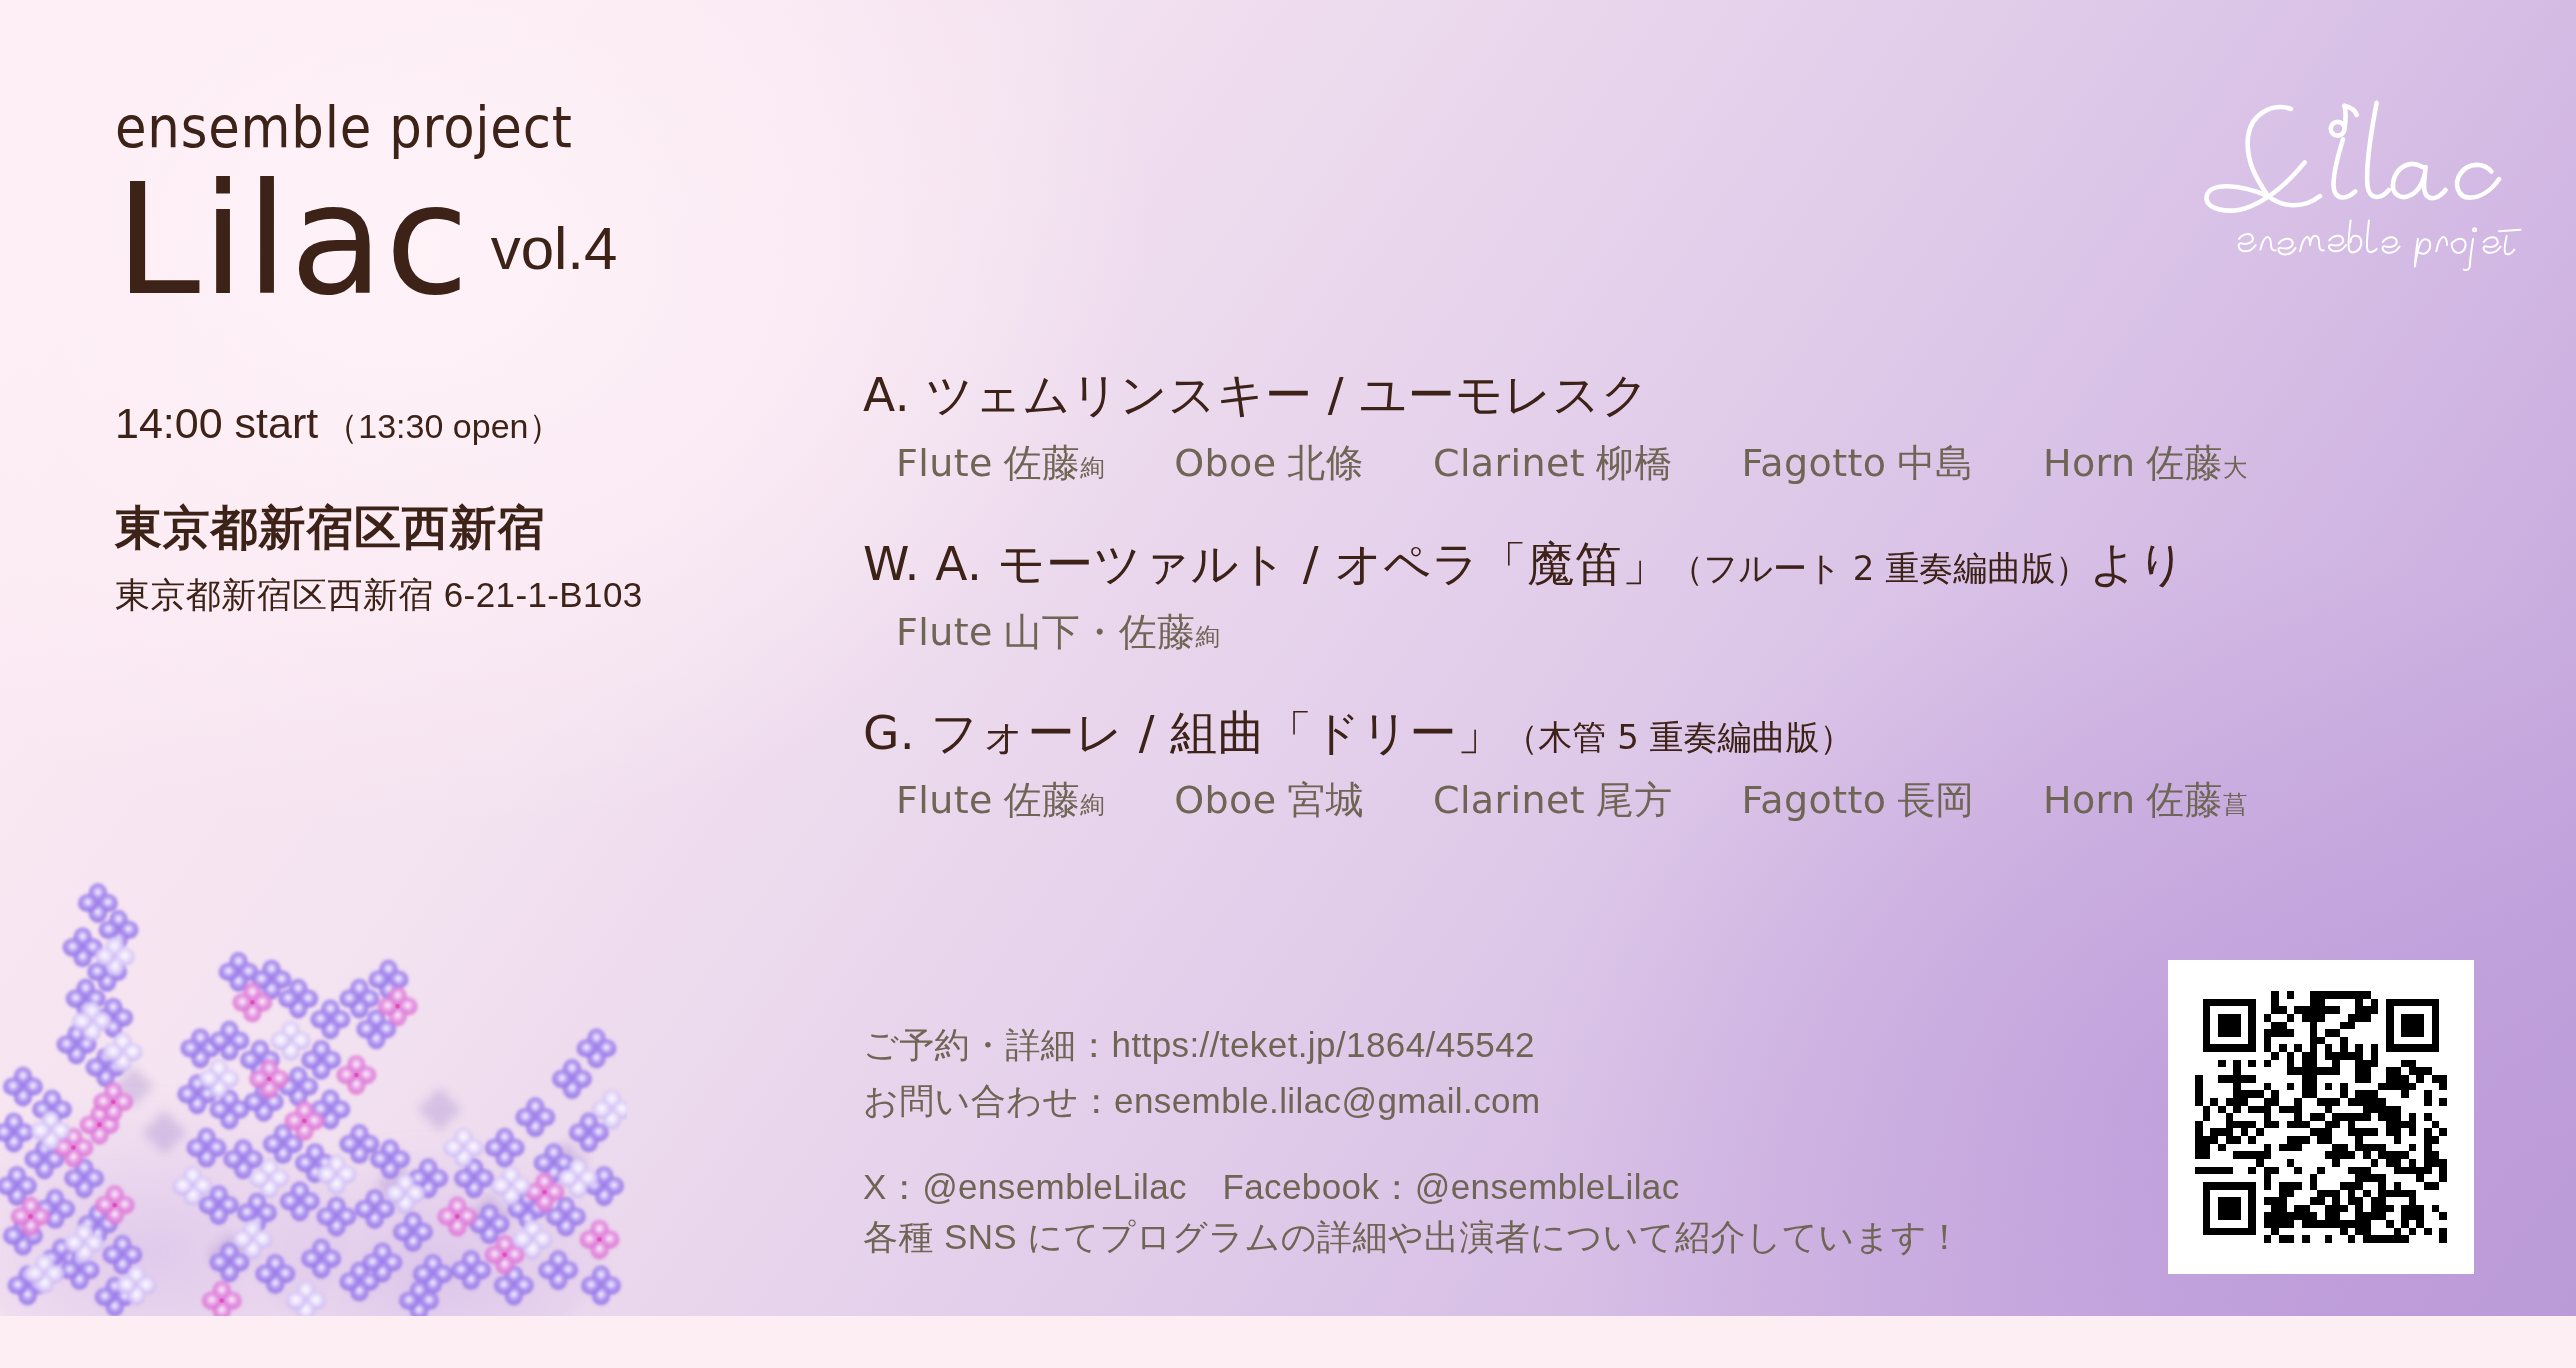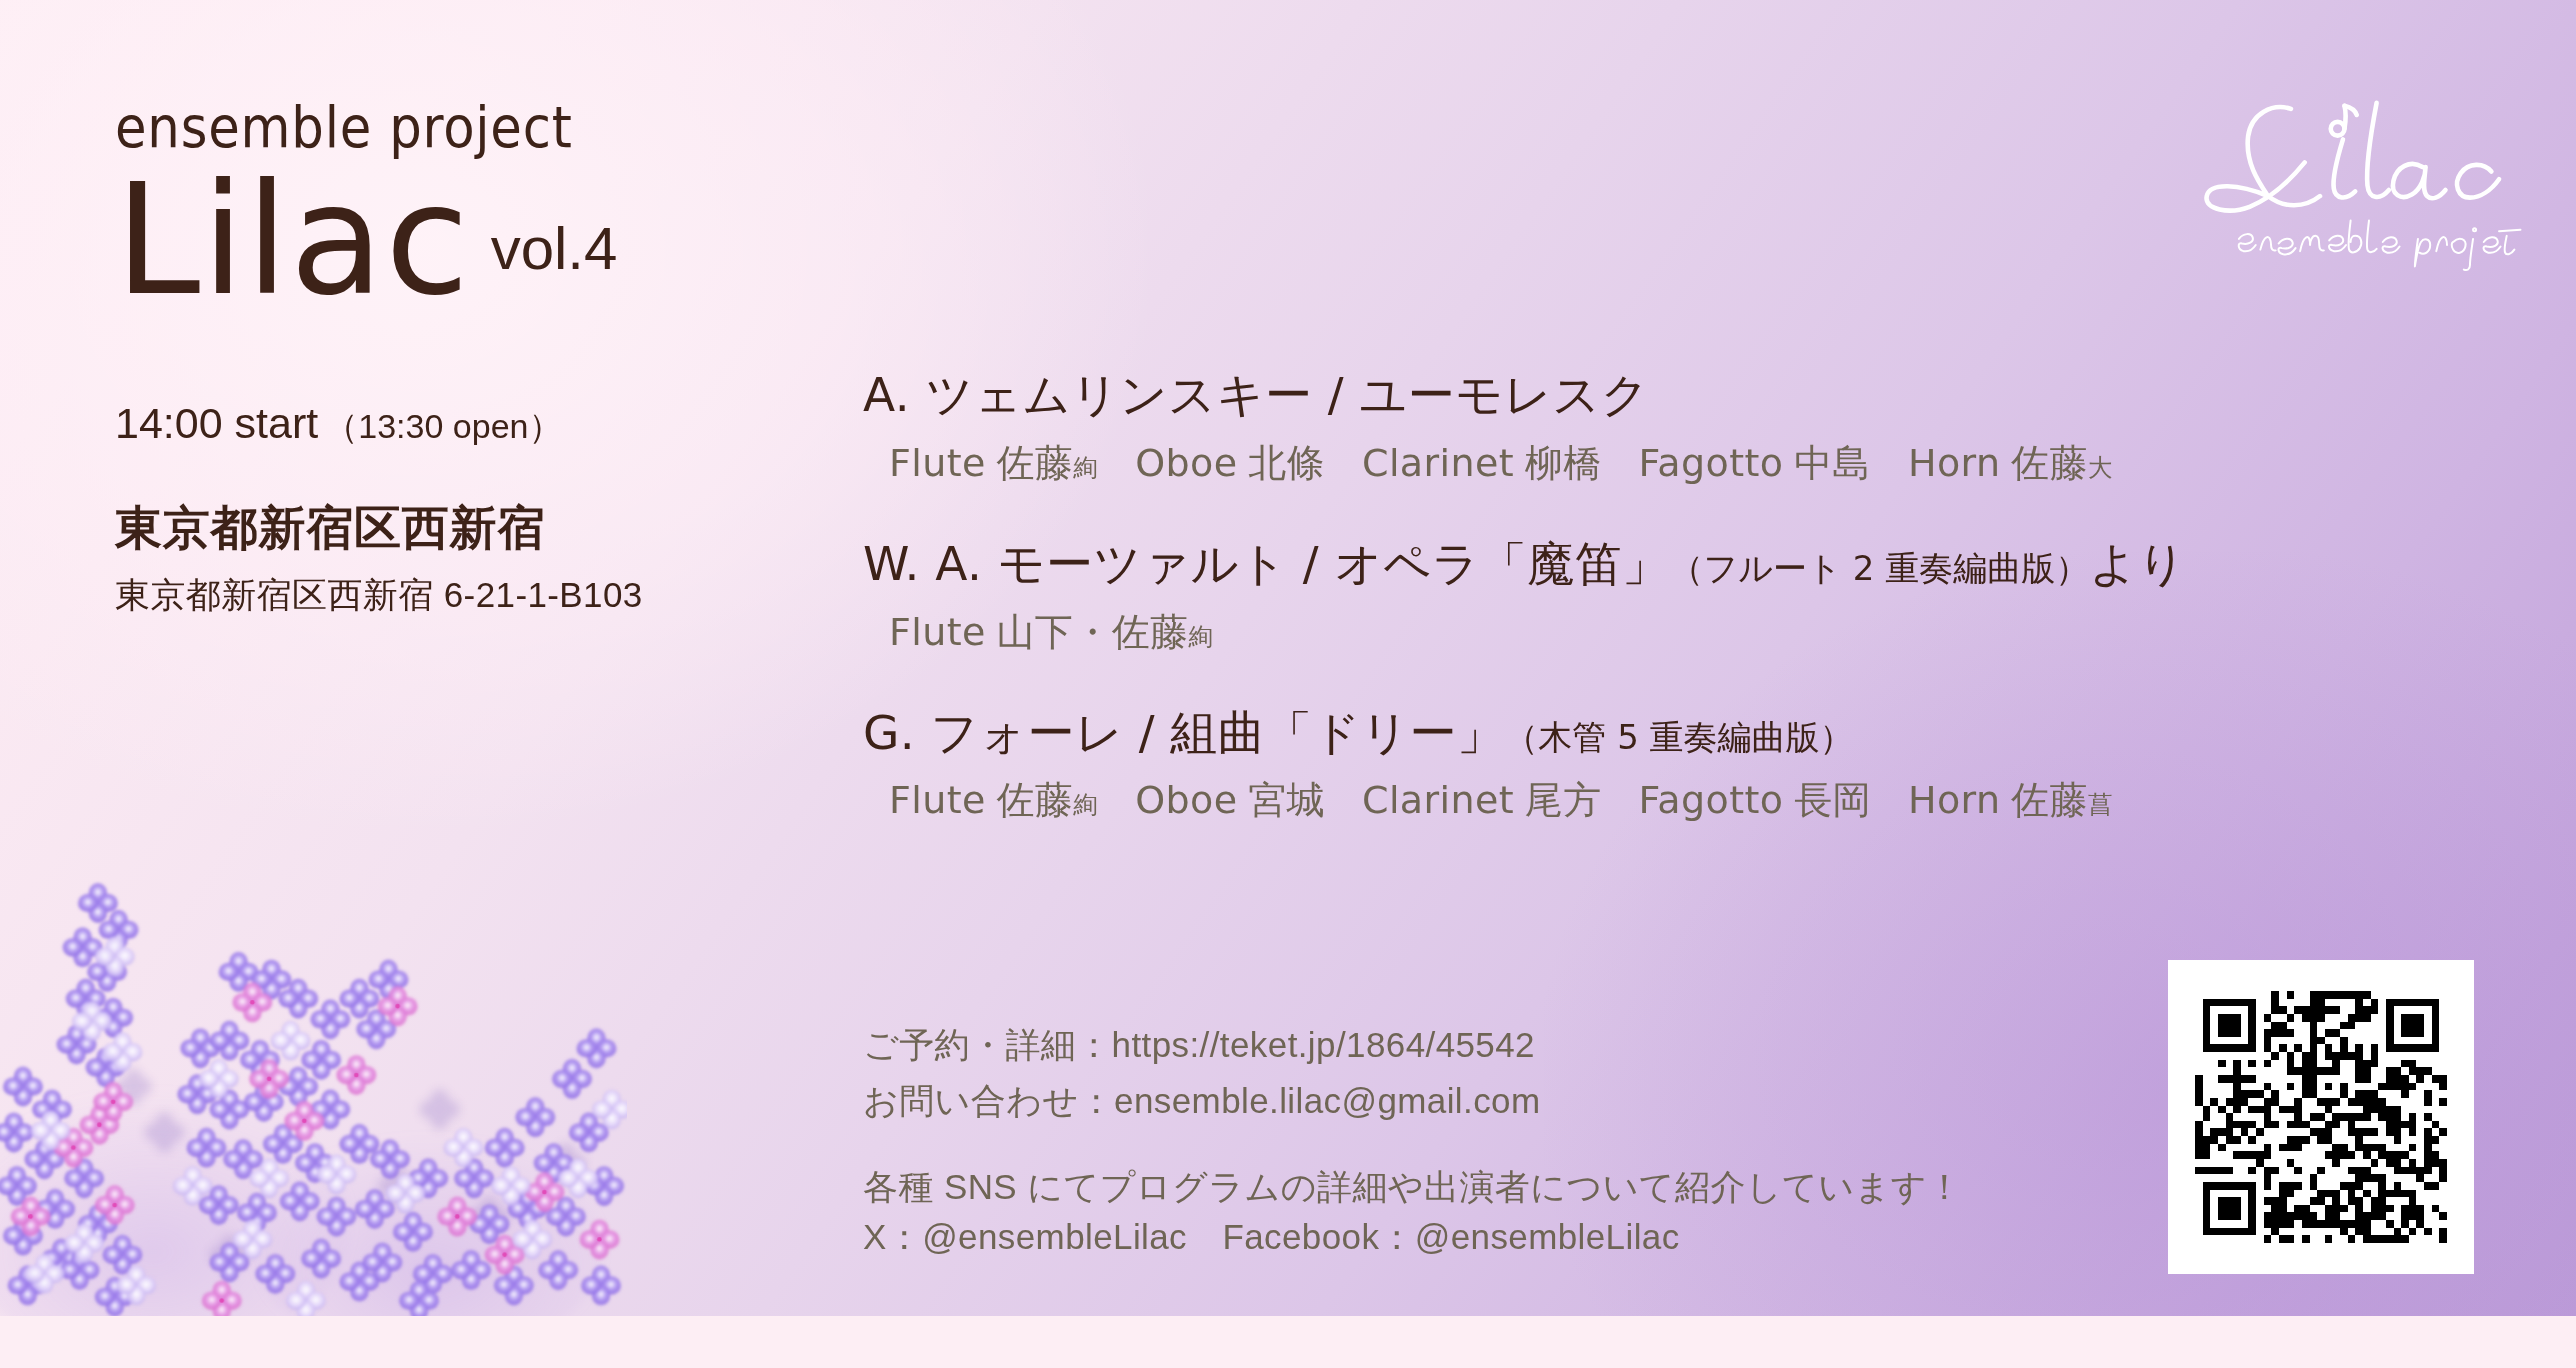--- a/index.html
+++ b/index.html
@@ -85,24 +85,24 @@
   }
   .piece{margin-bottom:47px;}
   .piece-title{
     font-size:47px;color:#3D2218;font-weight:400;letter-spacing:0.4px;
     line-height:1.18;
     font-family:"DejaVu Sans","Liberation Sans",sans-serif;
     display:flex;align-items:baseline;flex-wrap:wrap;
   }
   .piece-title .note{font-size:34px;font-weight:400;letter-spacing:0;}
   .piece-perf{
-    margin-top:15.3px;margin-left:26px;
+    margin-top:15.3px;margin-left:33px;
     font-size:38px;color:#6F6555;font-weight:400;letter-spacing:0.4px;
     font-family:"DejaVu Sans","Liberation Sans",sans-serif;
-    display:flex;flex-wrap:wrap;align-items:baseline;
+    display:flex;flex-wrap:wrap;align-items:baseline;gap:32px;
   }
   .perf-item{margin-right:37px;display:inline-flex;align-items:baseline;white-space:nowrap;}
   .perf-role{margin-right:10.7px;}
   .perf-name{}
   .perf-sub{font-size:24.5px;}
 
   
   .contact{
     position:absolute;left:863px;top:1021px;width:1453px;
     color:#6F6555;
@@ -288,22 +288,22 @@
         </span>
       </div>
     </div>
 
   </div>
 
   <div class="contact">
     <div class="contact-line">ご予約・詳細：https://teket.jp/1864/45542</div>
     <div class="contact-line">お問い合わせ：ensemble.lilac@gmail.com</div>
     <div class="sns">
+      <div class="sns-line">X：@ensembleLilac　Facebook：@ensembleLilac</div>
       <div class="sns-line">各種 SNS にてプログラムの詳細や出演者について紹介しています！</div>
-      <div class="sns-line">X：@ensembleLilac　Facebook：@ensembleLilac</div>
     </div>
   </div>
 
   <div class="qr-wrap">
     <svg viewBox="0 0 33 33" xmlns="http://www.w3.org/2000/svg" shape-rendering="crispEdges" aria-hidden="true">
       <rect width="33" height="33" fill="#ffffff"></rect>
       <g fill="#000000" id="qr-modules">
           <path d="M10 0h1v1h-1zM12 0h1v1h-1zM15 0h1v1h-1zM16 0h1v1h-1zM17 0h1v1h-1zM18 0h1v1h-1zM19 0h1v1h-1zM20 0h1v1h-1zM21 0h1v1h-1zM22 0h1v1h-1zM1 1h1v1h-1zM2 1h1v1h-1zM3 1h1v1h-1zM4 1h1v1h-1zM5 1h1v1h-1zM6 1h1v1h-1zM7 1h1v1h-1zM10 1h1v1h-1zM15 1h1v1h-1zM16 1h1v1h-1zM21 1h1v1h-1zM23 1h1v1h-1zM25 1h1v1h-1zM26 1h1v1h-1zM27 1h1v1h-1zM28 1h1v1h-1zM29 1h1v1h-1zM30 1h1v1h-1zM31 1h1v1h-1zM1 2h1v1h-1zM7 2h1v1h-1zM10 2h1v1h-1zM11 2h1v1h-1zM13 2h1v1h-1zM14 2h1v1h-1zM15 2h1v1h-1zM16 2h1v1h-1zM17 2h1v1h-1zM18 2h1v1h-1zM21 2h1v1h-1zM22 2h1v1h-1zM23 2h1v1h-1zM25 2h1v1h-1zM31 2h1v1h-1zM1 3h1v1h-1zM3 3h1v1h-1zM4 3h1v1h-1zM5 3h1v1h-1zM7 3h1v1h-1zM9 3h1v1h-1zM12 3h1v1h-1zM14 3h1v1h-1zM15 3h1v1h-1zM16 3h1v1h-1zM20 3h1v1h-1zM21 3h1v1h-1zM22 3h1v1h-1zM25 3h1v1h-1zM27 3h1v1h-1zM28 3h1v1h-1zM29 3h1v1h-1zM31 3h1v1h-1zM1 4h1v1h-1zM3 4h1v1h-1zM4 4h1v1h-1zM5 4h1v1h-1zM7 4h1v1h-1zM10 4h1v1h-1zM11 4h1v1h-1zM15 4h1v1h-1zM19 4h1v1h-1zM20 4h1v1h-1zM25 4h1v1h-1zM27 4h1v1h-1zM28 4h1v1h-1zM29 4h1v1h-1zM31 4h1v1h-1zM1 5h1v1h-1zM3 5h1v1h-1zM4 5h1v1h-1zM5 5h1v1h-1zM7 5h1v1h-1zM9 5h1v1h-1zM10 5h1v1h-1zM11 5h1v1h-1zM12 5h1v1h-1zM15 5h1v1h-1zM17 5h1v1h-1zM18 5h1v1h-1zM25 5h1v1h-1zM27 5h1v1h-1zM28 5h1v1h-1zM29 5h1v1h-1zM31 5h1v1h-1zM1 6h1v1h-1zM7 6h1v1h-1zM9 6h1v1h-1zM15 6h1v1h-1zM16 6h1v1h-1zM19 6h1v1h-1zM25 6h1v1h-1zM31 6h1v1h-1zM1 7h1v1h-1zM2 7h1v1h-1zM3 7h1v1h-1zM4 7h1v1h-1zM5 7h1v1h-1zM6 7h1v1h-1zM7 7h1v1h-1zM9 7h1v1h-1zM11 7h1v1h-1zM13 7h1v1h-1zM15 7h1v1h-1zM17 7h1v1h-1zM19 7h1v1h-1zM21 7h1v1h-1zM23 7h1v1h-1zM25 7h1v1h-1zM26 7h1v1h-1zM27 7h1v1h-1zM28 7h1v1h-1zM29 7h1v1h-1zM30 7h1v1h-1zM31 7h1v1h-1zM10 8h1v1h-1zM12 8h1v1h-1zM14 8h1v1h-1zM15 8h1v1h-1zM17 8h1v1h-1zM18 8h1v1h-1zM19 8h1v1h-1zM20 8h1v1h-1zM21 8h1v1h-1zM23 8h1v1h-1zM3 9h1v1h-1zM5 9h1v1h-1zM7 9h1v1h-1zM9 9h1v1h-1zM12 9h1v1h-1zM14 9h1v1h-1zM15 9h1v1h-1zM18 9h1v1h-1zM21 9h1v1h-1zM22 9h1v1h-1zM23 9h1v1h-1zM27 9h1v1h-1zM28 9h1v1h-1zM5 10h1v1h-1zM12 10h1v1h-1zM13 10h1v1h-1zM14 10h1v1h-1zM15 10h1v1h-1zM16 10h1v1h-1zM17 10h1v1h-1zM18 10h1v1h-1zM21 10h1v1h-1zM22 10h1v1h-1zM25 10h1v1h-1zM26 10h1v1h-1zM28 10h1v1h-1zM29 10h1v1h-1zM30 10h1v1h-1zM0 11h1v1h-1zM3 11h1v1h-1zM4 11h1v1h-1zM5 11h1v1h-1zM6 11h1v1h-1zM7 11h1v1h-1zM14 11h1v1h-1zM15 11h1v1h-1zM21 11h1v1h-1zM22 11h1v1h-1zM25 11h1v1h-1zM26 11h1v1h-1zM27 11h1v1h-1zM29 11h1v1h-1zM31 11h1v1h-1zM32 11h1v1h-1zM0 12h1v1h-1zM5 12h1v1h-1zM9 12h1v1h-1zM12 12h1v1h-1zM14 12h1v1h-1zM15 12h1v1h-1zM17 12h1v1h-1zM19 12h1v1h-1zM24 12h1v1h-1zM25 12h1v1h-1zM26 12h1v1h-1zM27 12h1v1h-1zM28 12h1v1h-1zM32 12h1v1h-1zM0 13h1v1h-1zM5 13h1v1h-1zM6 13h1v1h-1zM7 13h1v1h-1zM8 13h1v1h-1zM10 13h1v1h-1zM14 13h1v1h-1zM15 13h1v1h-1zM19 13h1v1h-1zM21 13h1v1h-1zM22 13h1v1h-1zM23 13h1v1h-1zM27 13h1v1h-1zM30 13h1v1h-1zM0 14h1v1h-1zM2 14h1v1h-1zM4 14h1v1h-1zM5 14h1v1h-1zM6 14h1v1h-1zM9 14h1v1h-1zM10 14h1v1h-1zM13 14h1v1h-1zM16 14h1v1h-1zM17 14h1v1h-1zM18 14h1v1h-1zM20 14h1v1h-1zM21 14h1v1h-1zM22 14h1v1h-1zM23 14h1v1h-1zM24 14h1v1h-1zM30 14h1v1h-1zM32 14h1v1h-1zM1 15h1v1h-1zM3 15h1v1h-1zM5 15h1v1h-1zM7 15h1v1h-1zM8 15h1v1h-1zM9 15h1v1h-1zM11 15h1v1h-1zM12 15h1v1h-1zM13 15h1v1h-1zM17 15h1v1h-1zM22 15h1v1h-1zM23 15h1v1h-1zM24 15h1v1h-1zM25 15h1v1h-1zM26 15h1v1h-1zM1 16h1v1h-1zM4 16h1v1h-1zM9 16h1v1h-1zM13 16h1v1h-1zM15 16h1v1h-1zM16 16h1v1h-1zM18 16h1v1h-1zM19 16h1v1h-1zM20 16h1v1h-1zM21 16h1v1h-1zM22 16h1v1h-1zM24 16h1v1h-1zM25 16h1v1h-1zM26 16h1v1h-1zM28 16h1v1h-1zM30 16h1v1h-1zM0 17h1v1h-1zM4 17h1v1h-1zM5 17h1v1h-1zM6 17h1v1h-1zM7 17h1v1h-1zM9 17h1v1h-1zM10 17h1v1h-1zM12 17h1v1h-1zM13 17h1v1h-1zM14 17h1v1h-1zM17 17h1v1h-1zM18 17h1v1h-1zM20 17h1v1h-1zM25 17h1v1h-1zM26 17h1v1h-1zM27 17h1v1h-1zM28 17h1v1h-1zM31 17h1v1h-1zM0 18h1v1h-1zM2 18h1v1h-1zM3 18h1v1h-1zM4 18h1v1h-1zM6 18h1v1h-1zM8 18h1v1h-1zM15 18h1v1h-1zM16 18h1v1h-1zM17 18h1v1h-1zM20 18h1v1h-1zM21 18h1v1h-1zM22 18h1v1h-1zM23 18h1v1h-1zM25 18h1v1h-1zM26 18h1v1h-1zM28 18h1v1h-1zM30 18h1v1h-1zM32 18h1v1h-1zM0 19h1v1h-1zM1 19h1v1h-1zM2 19h1v1h-1zM4 19h1v1h-1zM5 19h1v1h-1zM7 19h1v1h-1zM12 19h1v1h-1zM13 19h1v1h-1zM14 19h1v1h-1zM16 19h1v1h-1zM17 19h1v1h-1zM21 19h1v1h-1zM26 19h1v1h-1zM30 19h1v1h-1zM31 19h1v1h-1zM0 20h1v1h-1zM1 20h1v1h-1zM3 20h1v1h-1zM9 20h1v1h-1zM11 20h1v1h-1zM12 20h1v1h-1zM13 20h1v1h-1zM18 20h1v1h-1zM19 20h1v1h-1zM21 20h1v1h-1zM22 20h1v1h-1zM23 20h1v1h-1zM24 20h1v1h-1zM28 20h1v1h-1zM30 20h1v1h-1zM0 21h1v1h-1zM1 21h1v1h-1zM5 21h1v1h-1zM6 21h1v1h-1zM7 21h1v1h-1zM8 21h1v1h-1zM9 21h1v1h-1zM17 21h1v1h-1zM18 21h1v1h-1zM19 21h1v1h-1zM20 21h1v1h-1zM22 21h1v1h-1zM24 21h1v1h-1zM25 21h1v1h-1zM26 21h1v1h-1zM27 21h1v1h-1zM30 21h1v1h-1zM31 21h1v1h-1zM8 22h1v1h-1zM12 22h1v1h-1zM18 22h1v1h-1zM23 22h1v1h-1zM25 22h1v1h-1zM26 22h1v1h-1zM28 22h1v1h-1zM30 22h1v1h-1zM31 22h1v1h-1zM32 22h1v1h-1zM0 23h1v1h-1zM1 23h1v1h-1zM2 23h1v1h-1zM3 23h1v1h-1zM4 23h1v1h-1zM7 23h1v1h-1zM9 23h1v1h-1zM10 23h1v1h-1zM13 23h1v1h-1zM16 23h1v1h-1zM20 23h1v1h-1zM21 23h1v1h-1zM22 23h1v1h-1zM26 23h1v1h-1zM27 23h1v1h-1zM28 23h1v1h-1zM29 23h1v1h-1zM30 23h1v1h-1zM32 23h1v1h-1zM9 24h1v1h-1zM15 24h1v1h-1zM21 24h1v1h-1zM22 24h1v1h-1zM23 24h1v1h-1zM24 24h1v1h-1zM29 24h1v1h-1zM32 24h1v1h-1zM1 25h1v1h-1zM2 25h1v1h-1zM3 25h1v1h-1zM4 25h1v1h-1zM5 25h1v1h-1zM6 25h1v1h-1zM7 25h1v1h-1zM9 25h1v1h-1zM11 25h1v1h-1zM12 25h1v1h-1zM13 25h1v1h-1zM15 25h1v1h-1zM19 25h1v1h-1zM20 25h1v1h-1zM21 25h1v1h-1zM24 25h1v1h-1zM26 25h1v1h-1zM30 25h1v1h-1zM31 25h1v1h-1zM1 26h1v1h-1zM7 26h1v1h-1zM11 26h1v1h-1zM12 26h1v1h-1zM16 26h1v1h-1zM17 26h1v1h-1zM18 26h1v1h-1zM20 26h1v1h-1zM22 26h1v1h-1zM24 26h1v1h-1zM25 26h1v1h-1zM26 26h1v1h-1zM27 26h1v1h-1zM28 26h1v1h-1zM1 27h1v1h-1zM3 27h1v1h-1zM4 27h1v1h-1zM5 27h1v1h-1zM7 27h1v1h-1zM9 27h1v1h-1zM10 27h1v1h-1zM11 27h1v1h-1zM15 27h1v1h-1zM16 27h1v1h-1zM18 27h1v1h-1zM20 27h1v1h-1zM21 27h1v1h-1zM23 27h1v1h-1zM24 27h1v1h-1zM28 27h1v1h-1zM1 28h1v1h-1zM3 28h1v1h-1zM4 28h1v1h-1zM5 28h1v1h-1zM7 28h1v1h-1zM10 28h1v1h-1zM11 28h1v1h-1zM13 28h1v1h-1zM14 28h1v1h-1zM17 28h1v1h-1zM18 28h1v1h-1zM19 28h1v1h-1zM21 28h1v1h-1zM23 28h1v1h-1zM24 28h1v1h-1zM25 28h1v1h-1zM27 28h1v1h-1zM28 28h1v1h-1zM29 28h1v1h-1zM31 28h1v1h-1zM1 29h1v1h-1zM3 29h1v1h-1zM4 29h1v1h-1zM5 29h1v1h-1zM7 29h1v1h-1zM9 29h1v1h-1zM10 29h1v1h-1zM11 29h1v1h-1zM12 29h1v1h-1zM13 29h1v1h-1zM14 29h1v1h-1zM15 29h1v1h-1zM17 29h1v1h-1zM18 29h1v1h-1zM21 29h1v1h-1zM22 29h1v1h-1zM23 29h1v1h-1zM24 29h1v1h-1zM27 29h1v1h-1zM28 29h1v1h-1zM29 29h1v1h-1zM32 29h1v1h-1zM1 30h1v1h-1zM7 30h1v1h-1zM9 30h1v1h-1zM10 30h1v1h-1zM11 30h1v1h-1zM12 30h1v1h-1zM14 30h1v1h-1zM15 30h1v1h-1zM16 30h1v1h-1zM17 30h1v1h-1zM18 30h1v1h-1zM19 30h1v1h-1zM20 30h1v1h-1zM21 30h1v1h-1zM22 30h1v1h-1zM25 30h1v1h-1zM27 30h1v1h-1zM29 30h1v1h-1zM1 31h1v1h-1zM2 31h1v1h-1zM3 31h1v1h-1zM4 31h1v1h-1zM5 31h1v1h-1zM6 31h1v1h-1zM7 31h1v1h-1zM10 31h1v1h-1zM19 31h1v1h-1zM21 31h1v1h-1zM22 31h1v1h-1zM26 31h1v1h-1zM28 31h1v1h-1zM30 31h1v1h-1zM32 31h1v1h-1zM9 32h1v1h-1zM11 32h1v1h-1zM12 32h1v1h-1zM14 32h1v1h-1zM17 32h1v1h-1zM20 32h1v1h-1zM22 32h1v1h-1zM23 32h1v1h-1zM24 32h1v1h-1zM25 32h1v1h-1zM26 32h1v1h-1zM27 32h1v1h-1zM32 32h1v1h-1z"></path>
         </g>
     </svg>

